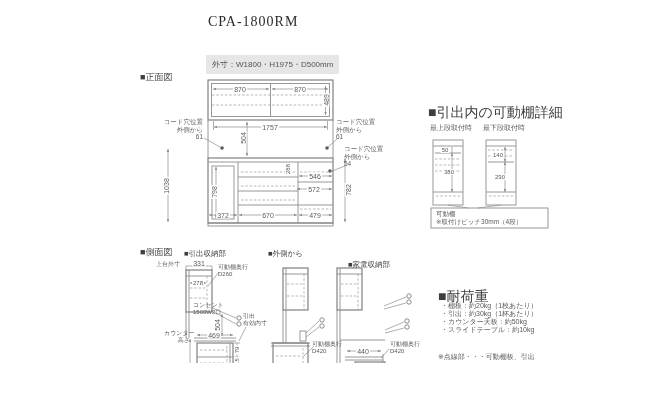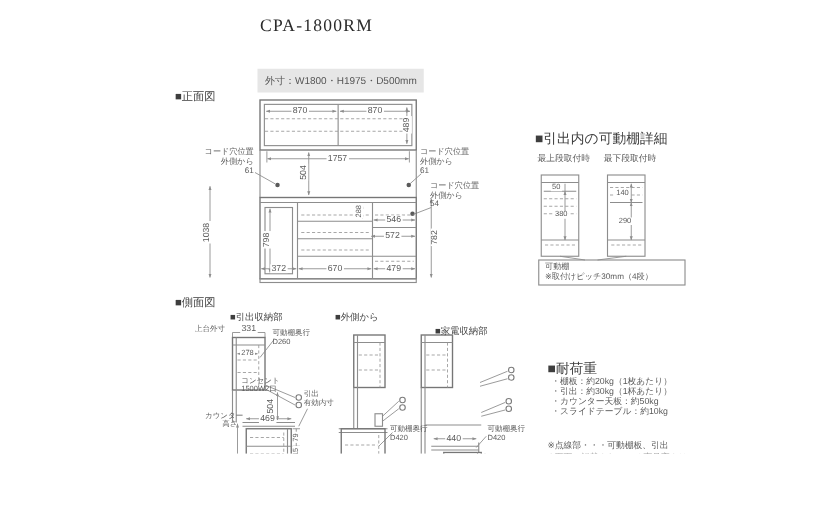--- a/index.html
+++ b/index.html
@@ -11,21 +11,21 @@
   .d   { stroke:#9a9a9a; stroke-width:0.7; fill:none; stroke-dasharray:2.5 1.8; }
   .dim { stroke:#8d8d8d; stroke-width:0.7; fill:none; }
   .dot { fill:#5a5a5a; stroke:none; }
   .oc  { stroke:#7c7c7c; stroke-width:0.9; fill:#fff; }
   .t { position:absolute; white-space:nowrap; color:#5a5a5a; line-height:1.1; }
   .c   { transform:translate(-50%,-50%); }
   .rot { transform:translate(-50%,-50%) rotate(-90deg); }
   .bg  { background:#fff; padding:0 1px; line-height:1; }
   .f6  { font-size:6px; }  .f65 { font-size:6.5px; }
   .f7  { font-size:7px; }  .f75 { font-size:7.5px; }
-  .f8  { font-size:11px; }  .f9  { font-size:9px; }
+  .f8  { font-size:14px; }  .f9  { font-size:9px; }
   .blk { line-height:1.18; }
   .head { color:#3e3e3e; }
   .title { position:absolute; font-family:"Liberation Serif","DejaVu Serif",serif;
            font-size:14px; letter-spacing:1px; color:#2b2b2b; }
   .sizebox { position:absolute; background:#e6e6e6; color:#555; font-size:8px;
              line-height:19px; height:19px; padding:0 6px; }
   .ra { text-align:right; }
 </style>
 </head>
 <body>
@@ -259,21 +259,21 @@
   <div class="t f8 head" style="left:428px; top:105px;">■引出内の可動棚詳細</div>
   <div class="t f7" style="left:430px; top:124px;">最上段取付時</div>
   <div class="t f7" style="left:483px; top:124px;">最下段取付時</div>
   <div class="t f6 c bg" style="left:445px; top:150px;">50</div>
   <div class="t f6 c bg" style="left:449px; top:172px;">380</div>
   <div class="t f6 c bg" style="left:498px; top:155px;">140</div>
   <div class="t f6 c bg" style="left:500px; top:177px;">290</div>
   <div class="t f65" style="left:436px; top:210px;">可動棚</div>
   <div class="t f65" style="left:436px; top:218px;">※取付けピッチ30mm（4段）</div>
 
-  <div class="t f9 head" style="left:140px; top:238px;">■側面図</div>
+  <div class="t f9 head" style="left:140px; top:248px;">■側面図</div>
   <div class="t f75 head" style="left:162px; top:250px;margin-left:22px;">■引出収納部</div>
   <div class="t f75 head" style="left:268px; top:250px;">■外側から</div>
   <div class="t f75 head" style="left:348px; top:261px;">■家電収納部</div>
 
   <div class="t f6" style="left:156px; top:261px;">上台外寸</div>
   <div class="t f7 c bg" style="left:199px; top:263px;">331</div>
   <div class="t f6 c bg" style="left:198px; top:283px;">278</div>
   <div class="t f6 blk" style="left:218px; top:264px;">
     <span style="display:block">可動棚奥行</span>
     <span style="display:block">D260</span>

